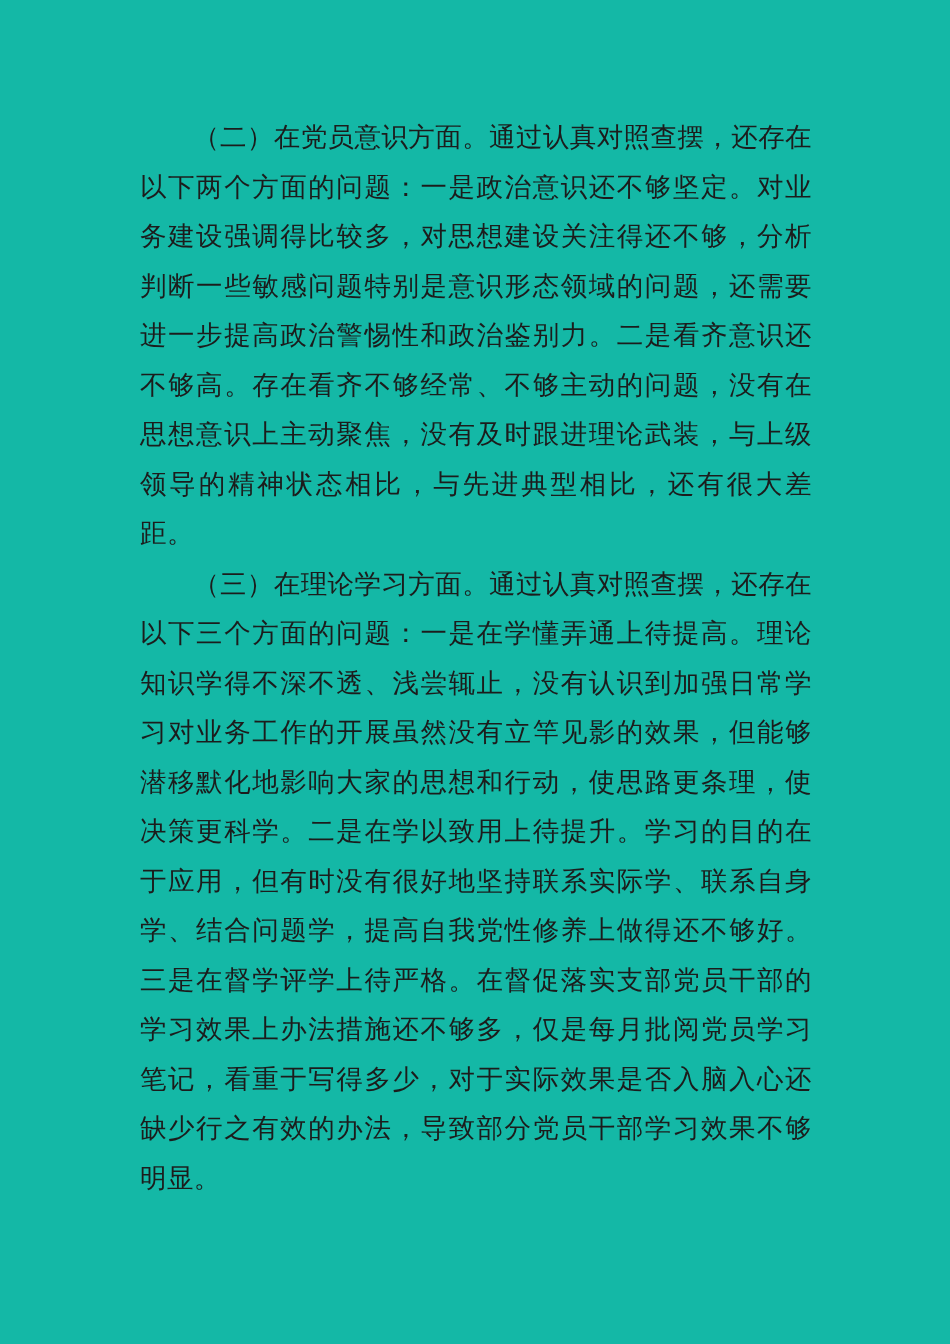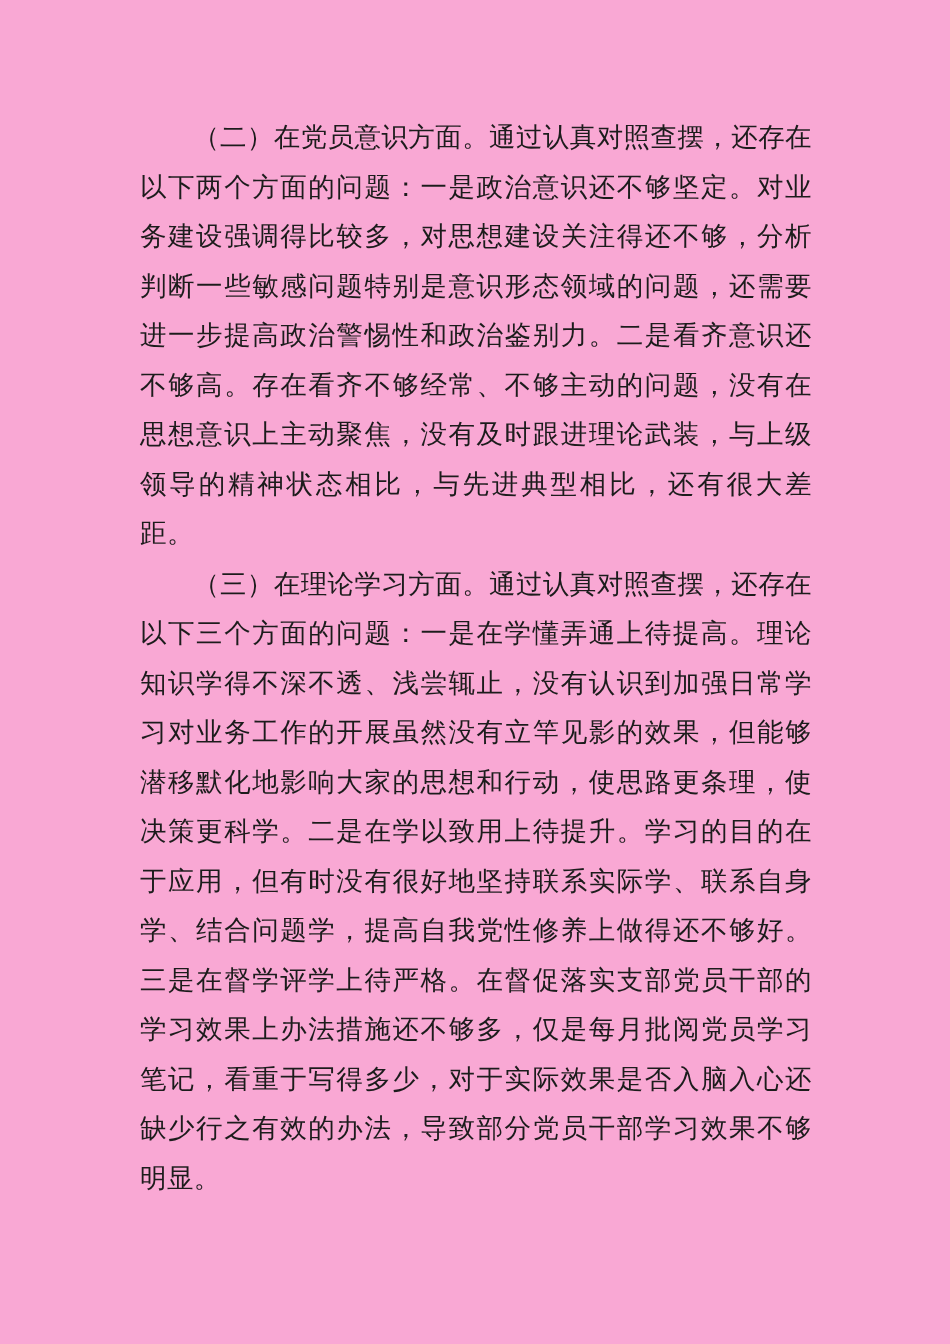--- a/index.html
+++ b/index.html
@@ -4,21 +4,21 @@
 <style>
   html, body {
     margin: 0;
     padding: 0;
     background: #ffffff;
   }
   .page {
     position: relative;
     width: 950px;
     height: 1344px;
-    background: #f9a8d4;
+    background: #14b8a6;
     box-sizing: border-box;
     overflow: hidden;
     text-decoration: underline;
   }
   .doc-body {
     position: absolute;
     left: 140px;
     top: 112px;
     width: 672px;
   }

